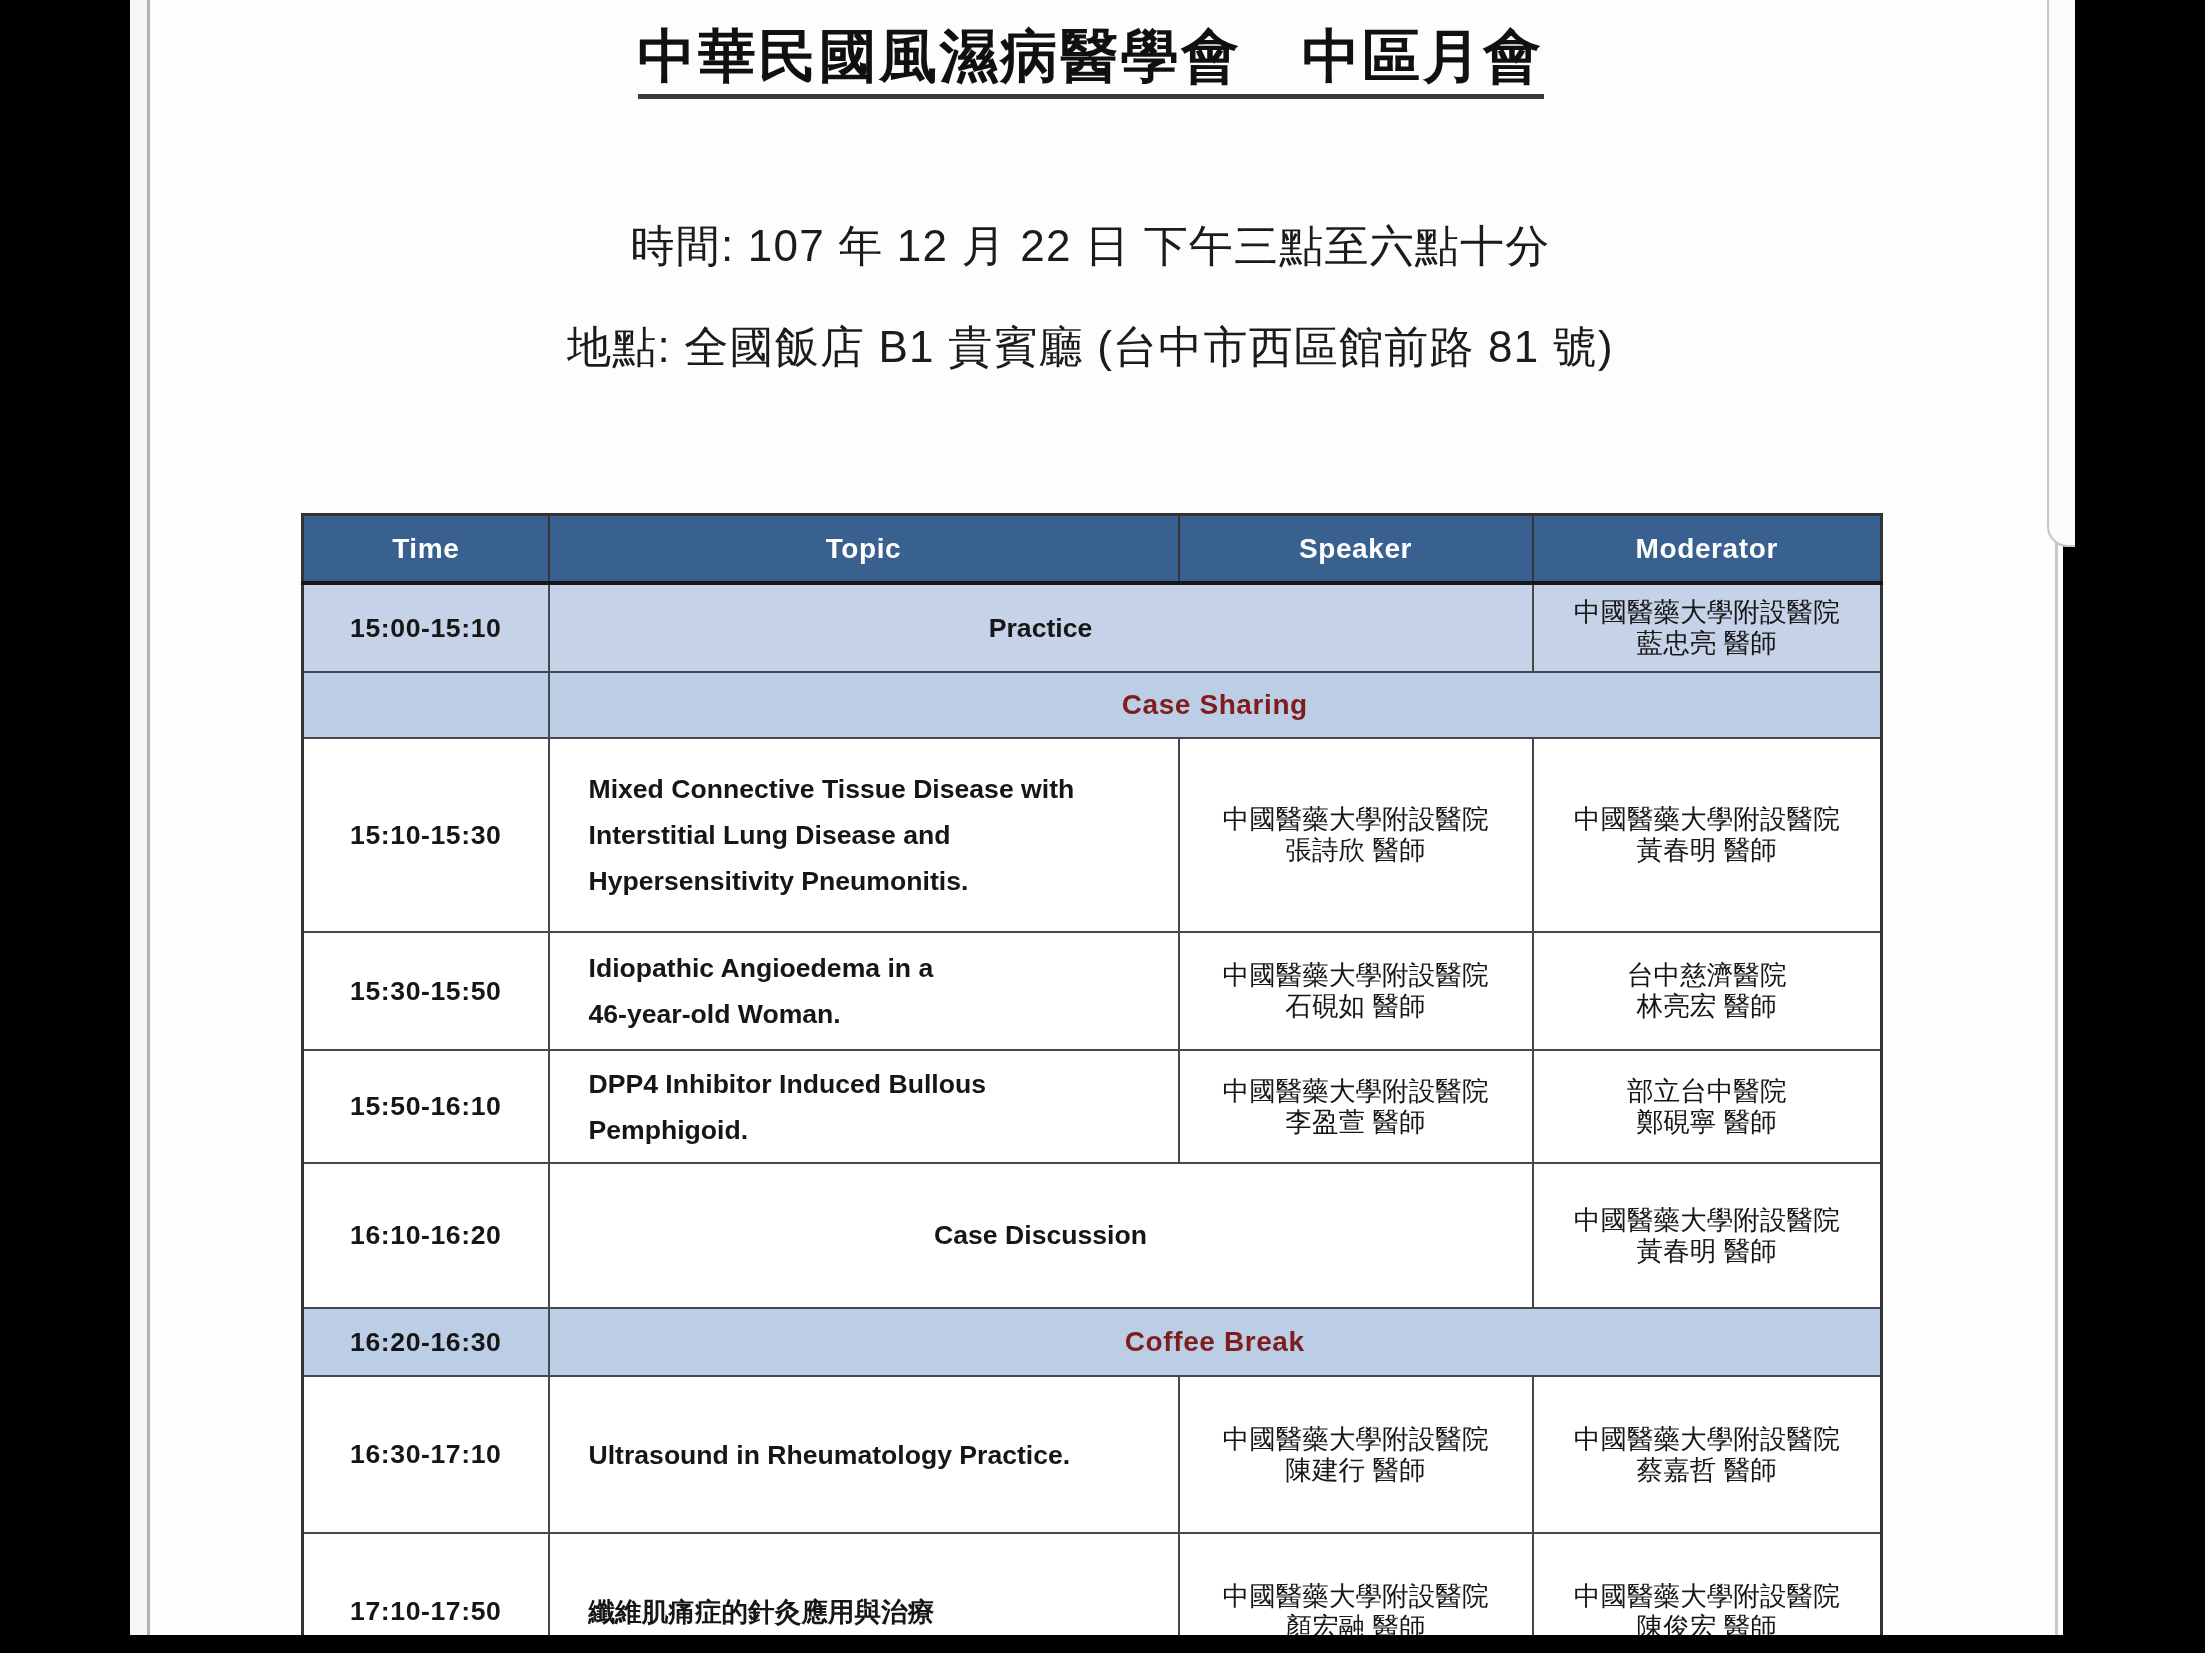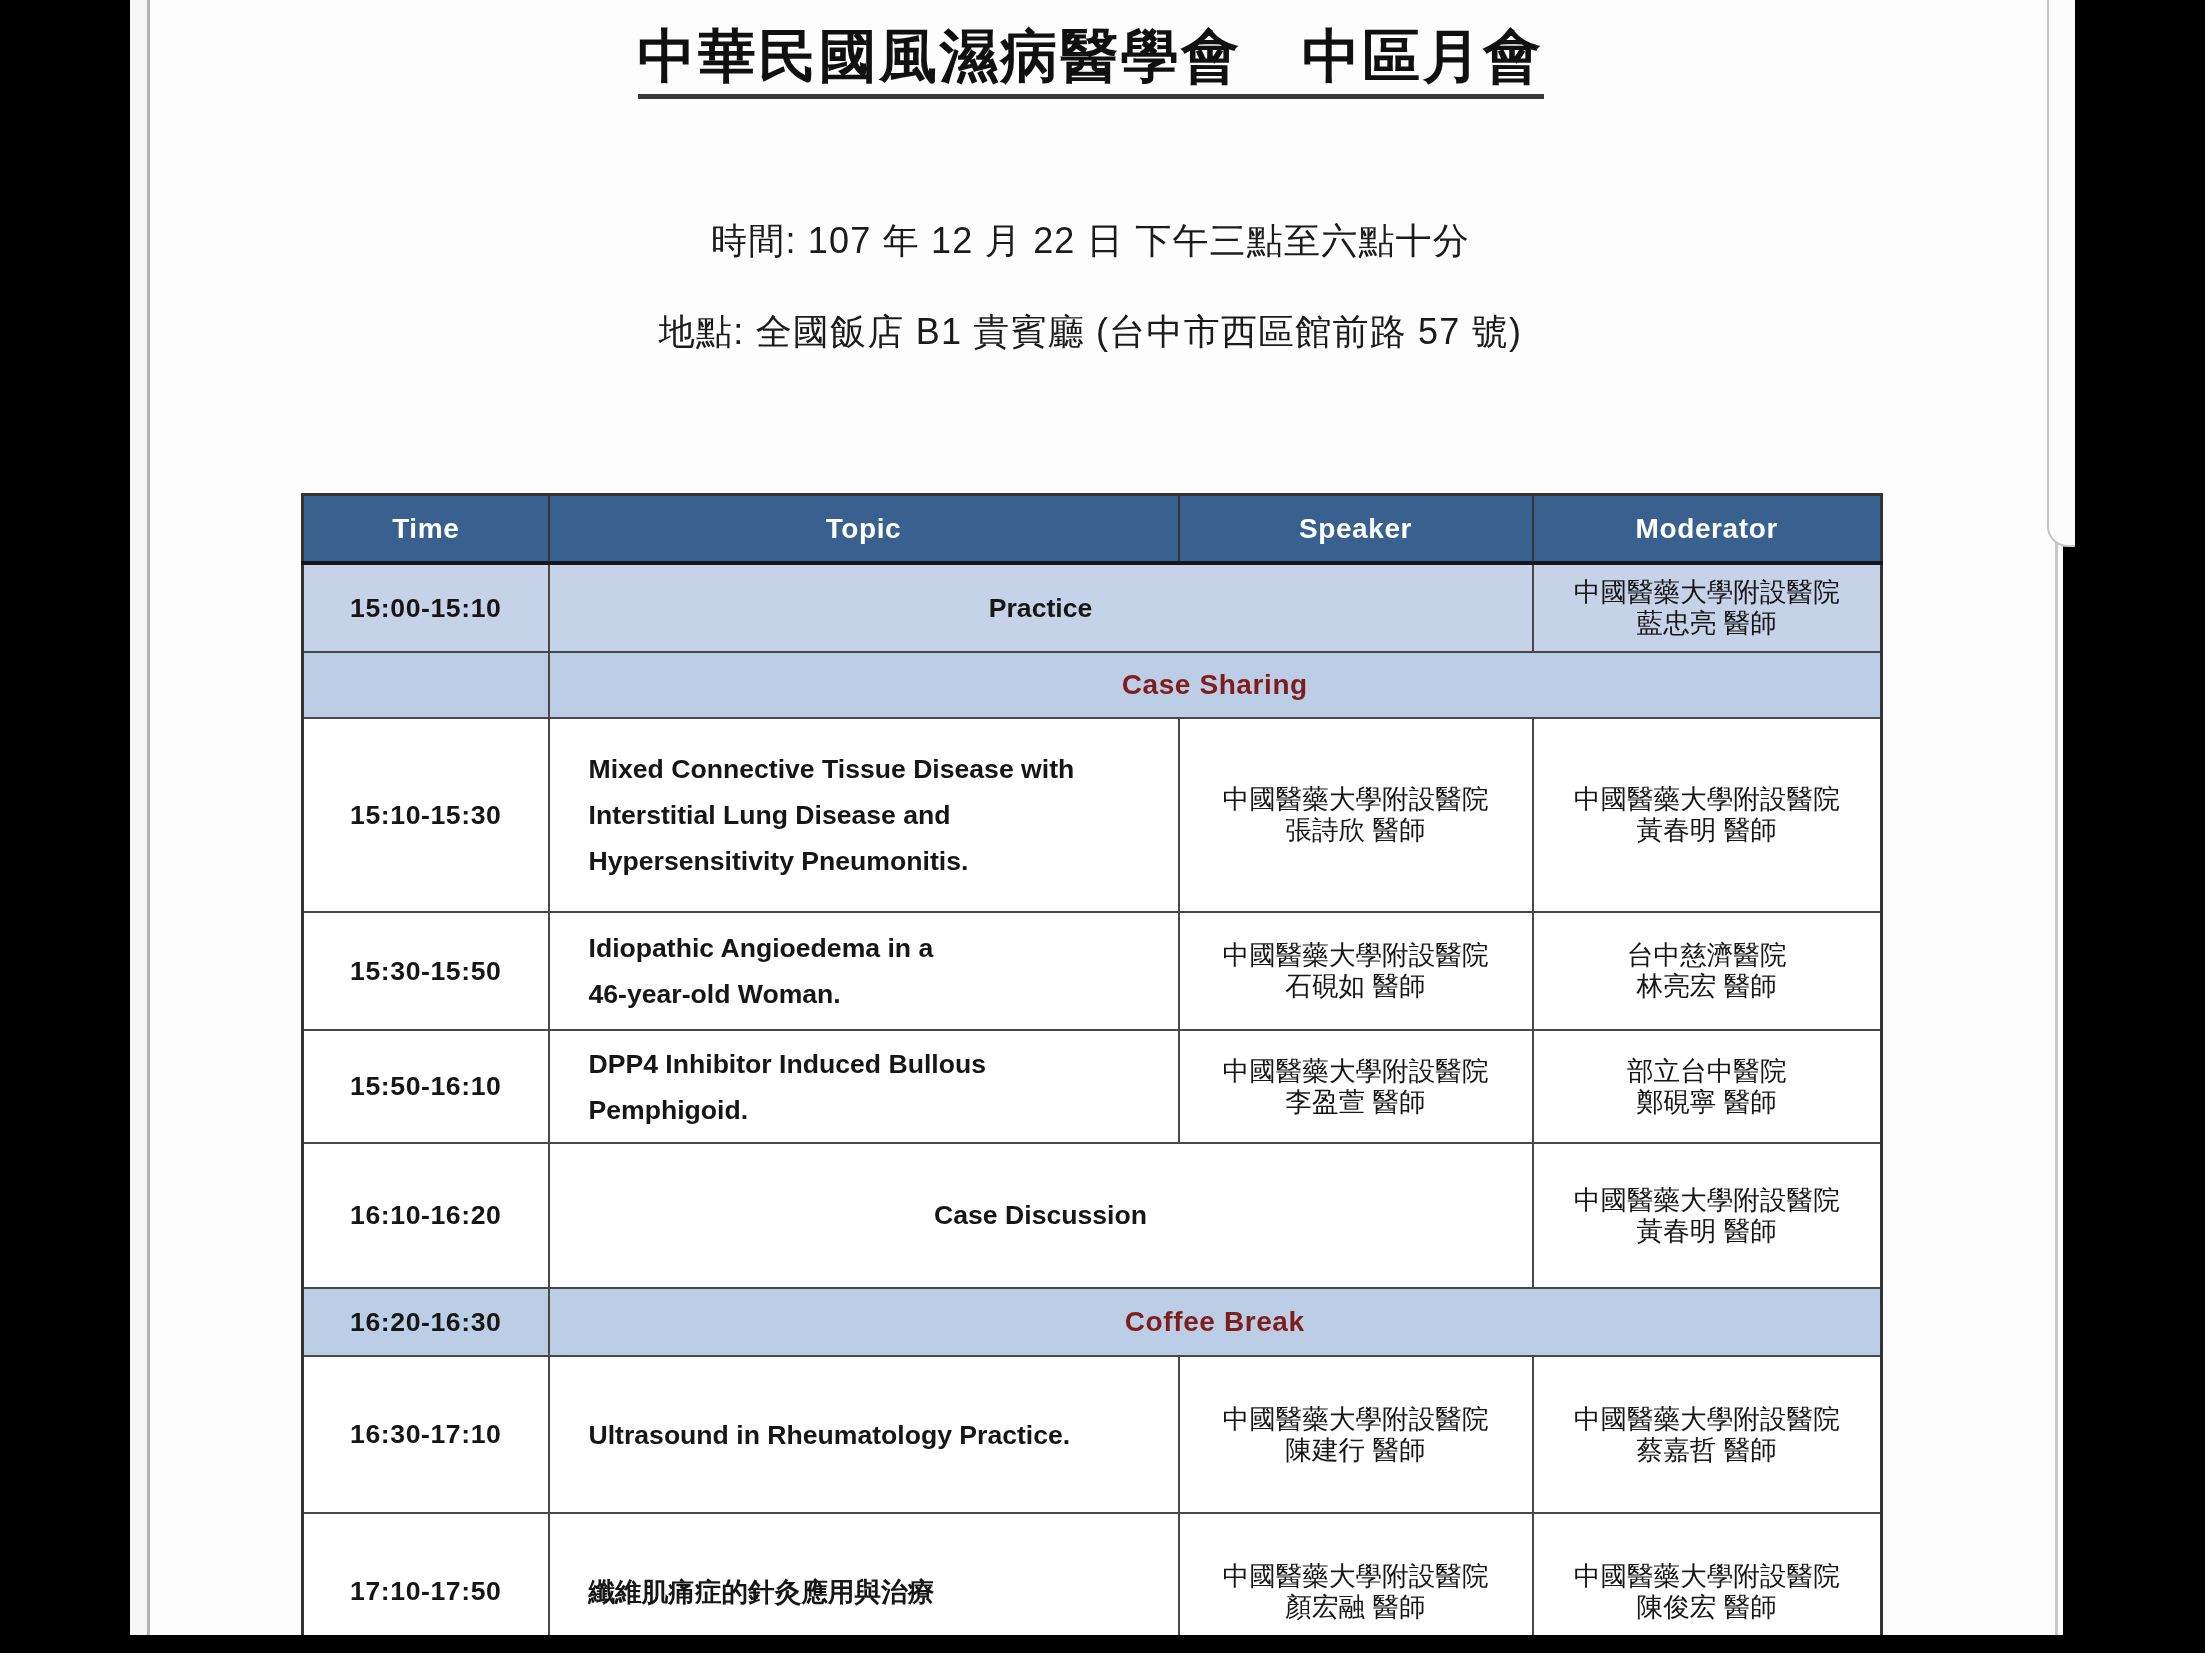--- a/index.html
+++ b/index.html
@@ -29,21 +29,21 @@
     position:absolute;left:2047px;top:-14.5px;width:28px;height:561px;
     background:#fcfcfc;
     border-left:2.4px solid #c6c6c6;border-bottom:2.4px solid #c6c6c6;
     border-bottom-left-radius:20.6px;
     box-sizing:border-box;z-index:6;
   }
 
   .doc{position:absolute;left:163px;top:0;width:1579px;}
   .doc-title{margin-top:18px;text-align:center;font-size:58px;font-weight:bold;color:#101010;letter-spacing:2.4px;}
   .doc-title span{border-bottom:5.4px solid #3a3a3a;padding-bottom:6px;}
-  .meta{text-align:center;font-size:36px;color:#1b1b1b;letter-spacing:1.2px;}
+  .meta{text-align:center;font-size:44px;color:#1b1b1b;letter-spacing:1.2px;}
   .meta-time{margin-top:121px;}
   .meta-loc{margin-top:42px;}
 
   table.agenda{
     margin-top:136px;
     width:1579px;
     border-collapse:collapse;table-layout:fixed;
     border:3.6px solid #333;
   }
   .agenda th{
@@ -77,21 +77,21 @@
 <div class="right-letterbox"></div>
 <div class="bottom-letterbox"></div>
 <div class="left-page-edge"></div>
 
 <div class="page">
   <div class="doc">
     <div class="doc-title">
       <span>中華民國風濕病醫學會　中區月會</span>
     </div>
     <div class="meta meta-time">時間: 107 年 12 月 22 日 下午三點至六點十分</div>
-    <div class="meta meta-loc">地點: 全國飯店 B1 貴賓廳 (台中市西區館前路 57 號)</div>
+    <div class="meta meta-loc">地點: 全國飯店 B1 貴賓廳 (台中市西區館前路 81 號)</div>
 
     <table class="agenda">
       <colgroup>
         <col style="width:246px">
         <col style="width:630px">
         <col style="width:354px">
         <col style="width:349px">
       </colgroup>
       <thead>
         <tr>

